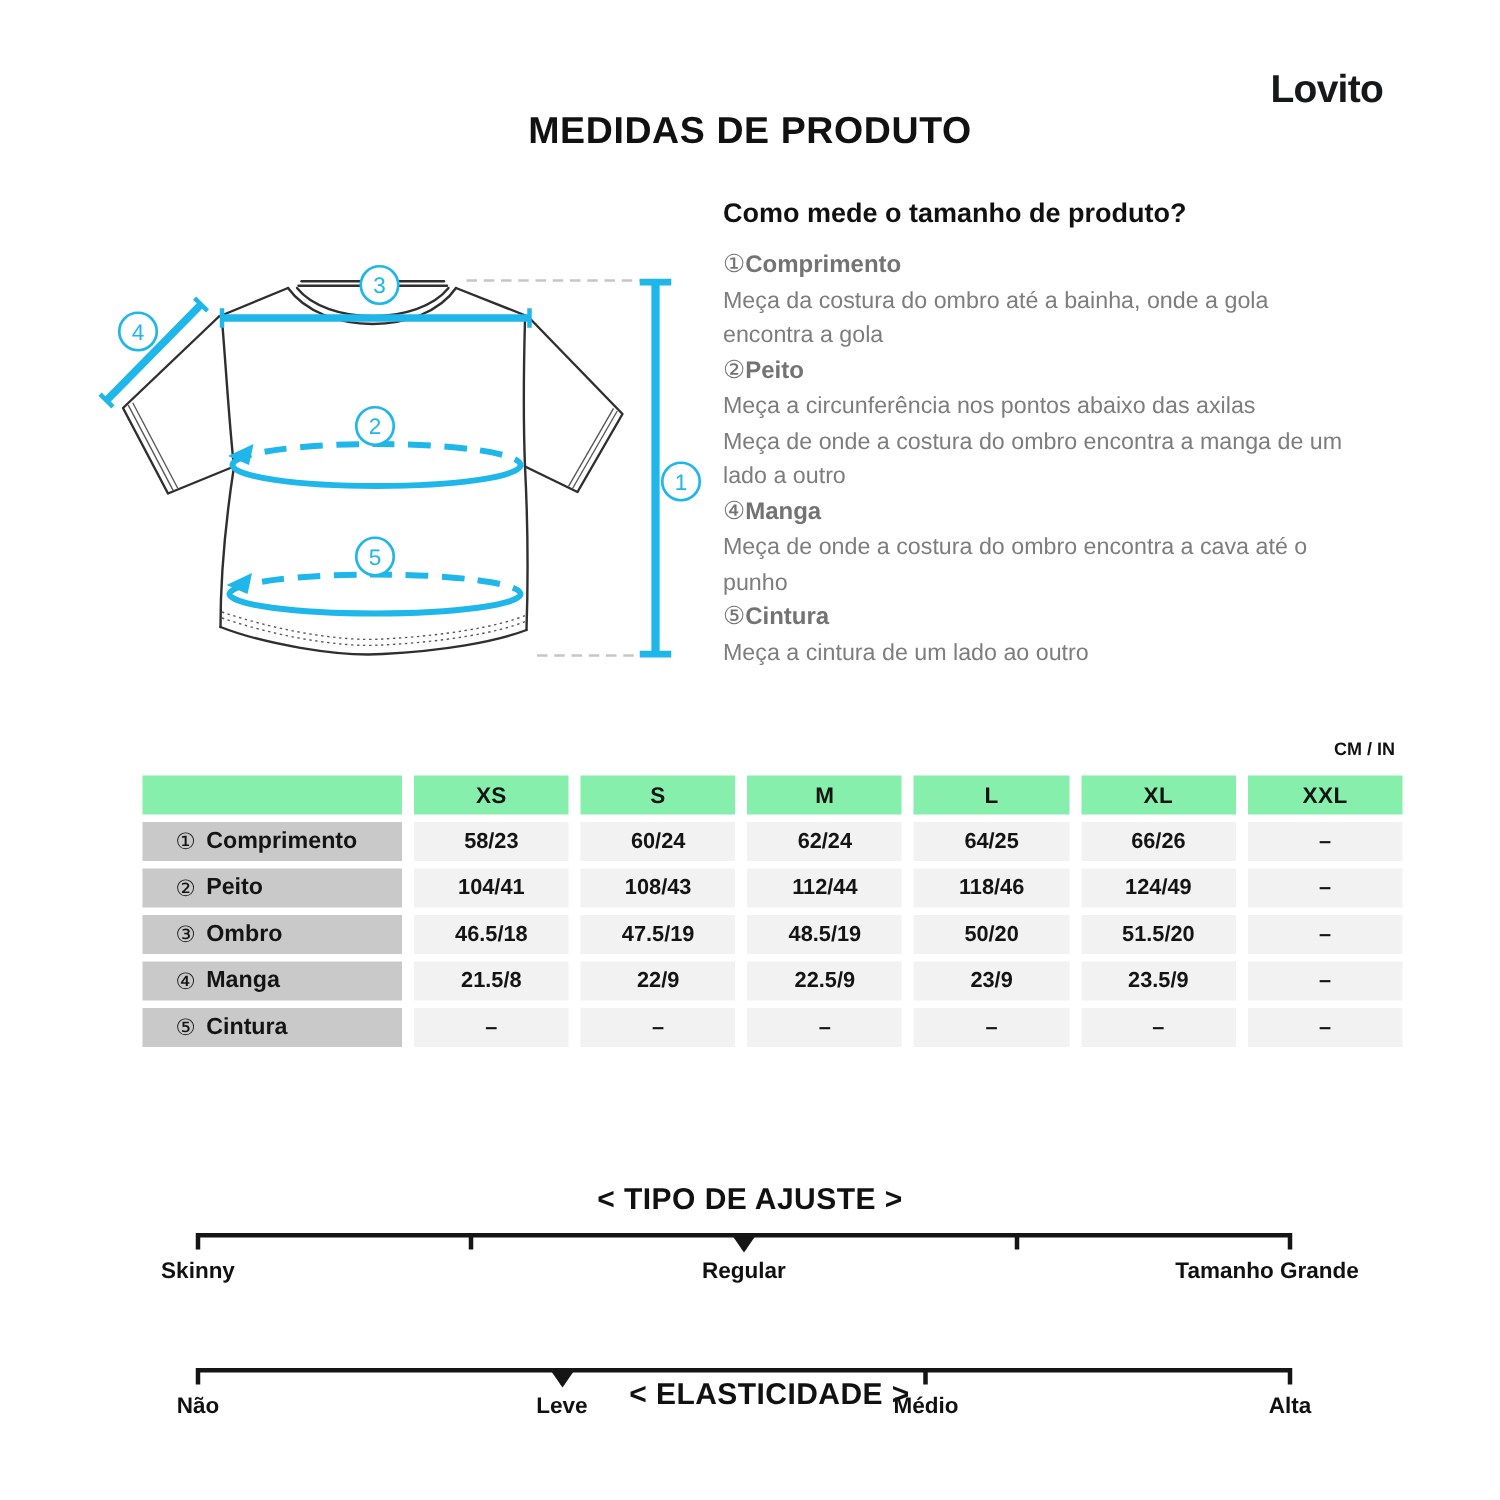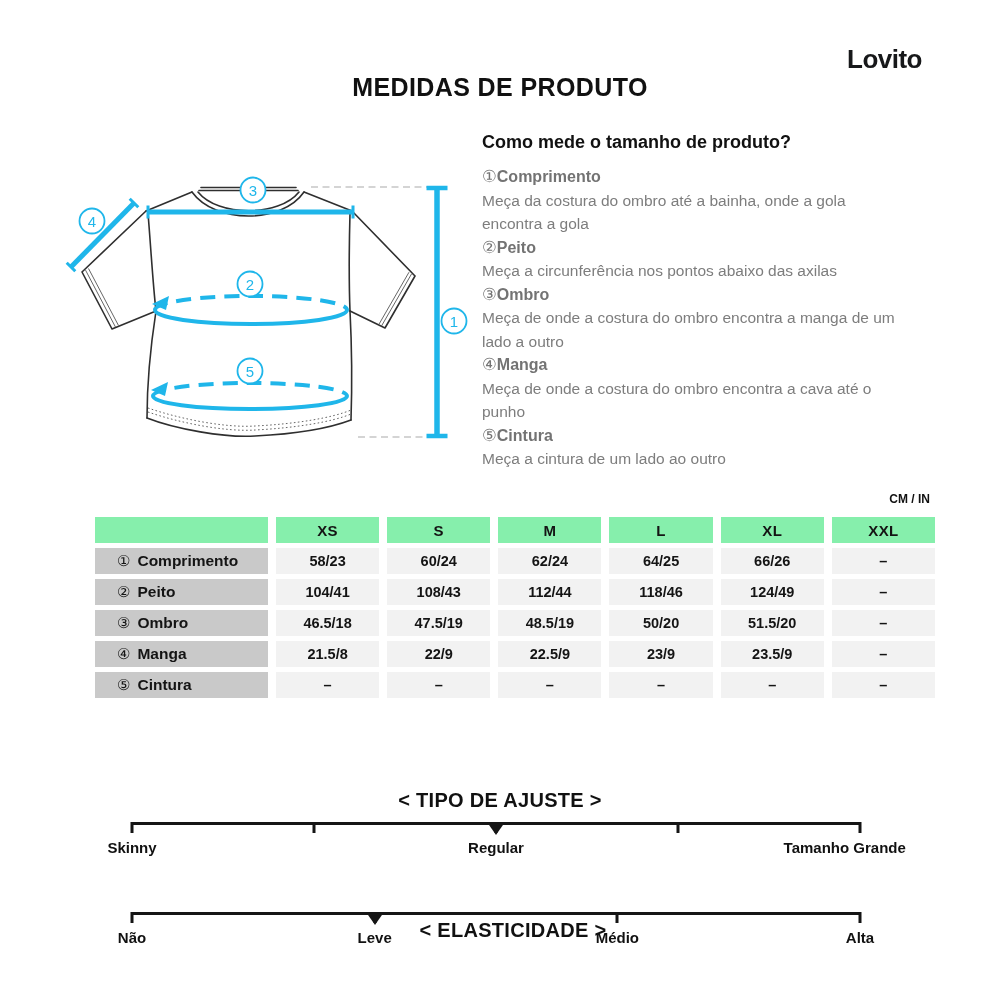--- a/index.html
+++ b/index.html
@@ -135,21 +135,20 @@
       <div class="g-item">
         <div class="g-label"><span class="g-num">①</span><span class="g-name">Comprimento</span></div>
         <div class="g-desc">Meça da costura do ombro até a bainha, onde a gola
 encontra a gola</div>
       </div>
       <div class="g-item">
         <div class="g-label"><span class="g-num">②</span><span class="g-name">Peito</span></div>
         <div class="g-desc">Meça a circunferência nos pontos abaixo das axilas</div>
       </div>
       <div class="g-item">
-        <div class="g-label"><span class="g-num">③</span><span class="g-name">Ombro</span></div>
         <div class="g-desc">Meça de onde a costura do ombro encontra a manga de um
 lado a outro</div>
       </div>
       <div class="g-item">
         <div class="g-label"><span class="g-num">④</span><span class="g-name">Manga</span></div>
         <div class="g-desc">Meça de onde a costura do ombro encontra a cava até o
 punho</div>
       </div>
       <div class="g-item">
         <div class="g-label"><span class="g-num">⑤</span><span class="g-name">Cintura</span></div>

